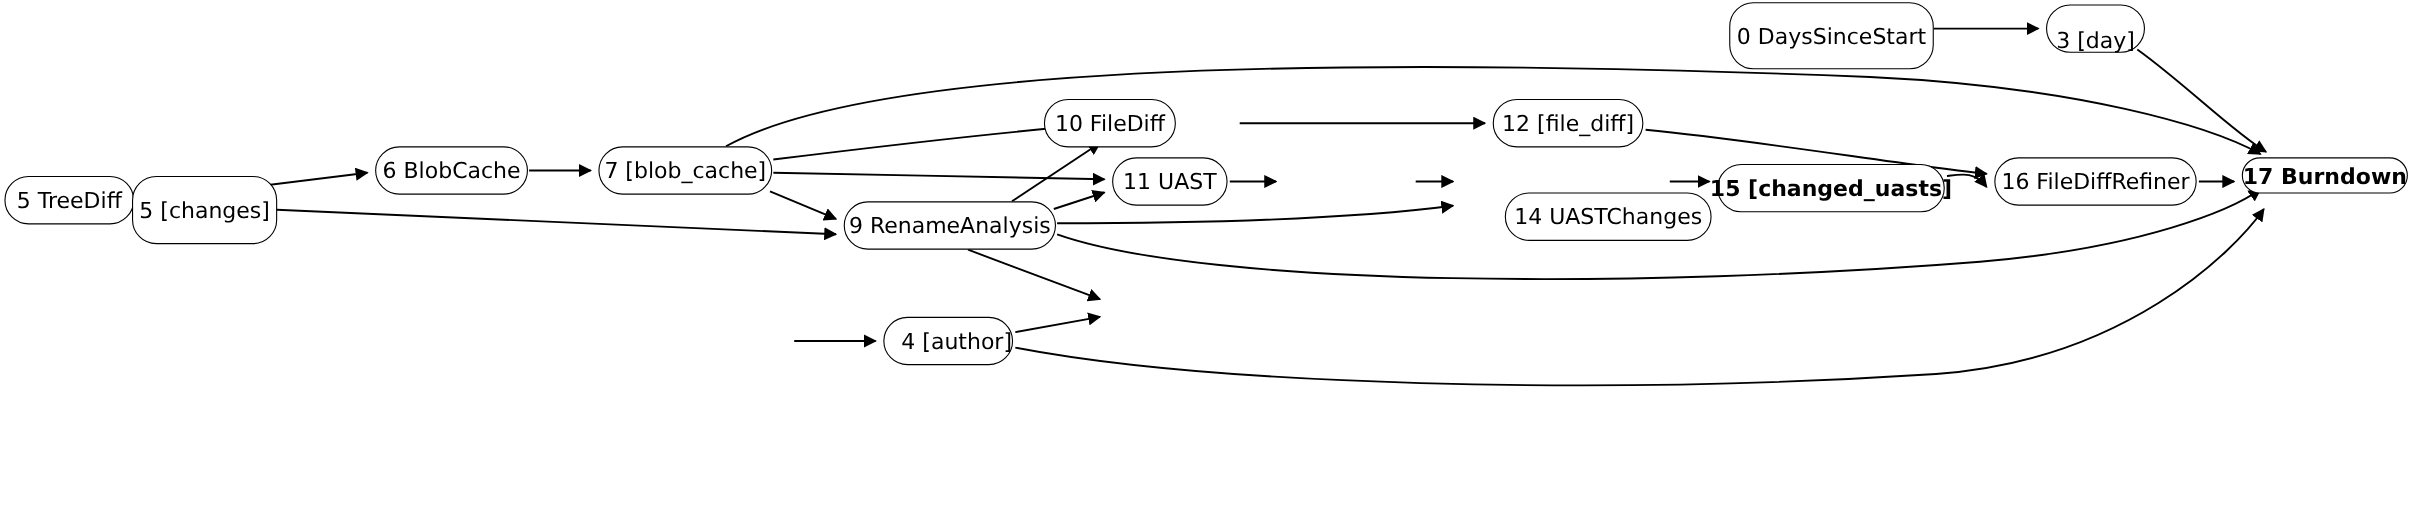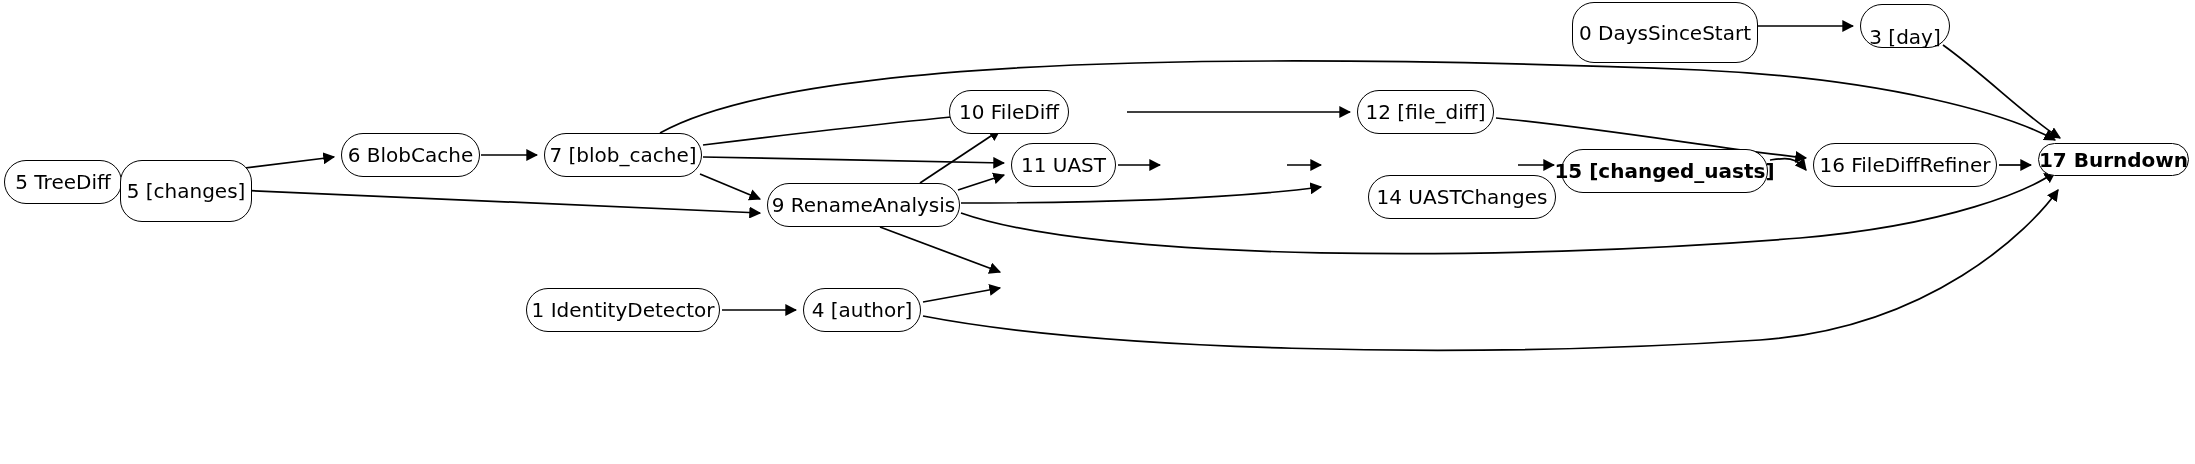--- a/index.html
+++ b/index.html
@@ -143,20 +143,17 @@
   </div>
   <div class="graph-node" style="left:4px; top:160px; width:118px; height:44px;">
     <span class="node-label">5 TreeDiff</span>
   </div>
   <div class="graph-node" style="left:120px; top:160px; width:132px; height:62px;">
     <span class="node-label">5 [changes]</span>
   </div>
   <div class="graph-node" style="left:767px; top:183px; width:193px; height:44px;">
     <span class="node-label">9 RenameAnalysis</span>
   </div>
-  <div class="graph-node" style="left:526px; top:288px; width:194px; height:44px;">
-    <span class="node-label">1 IdentityDetector</span>
-  </div>
-  <div class="graph-node" style="left:803px; top:288px; width:118px; height:44px;">
+  <div class="graph-node" style="left:803px; top:288px; width:118px; height:44px;justify-content:flex-end;">
     <span class="node-label">4 [author]</span>
   </div>
 
 </div>
 
 </body></html>

